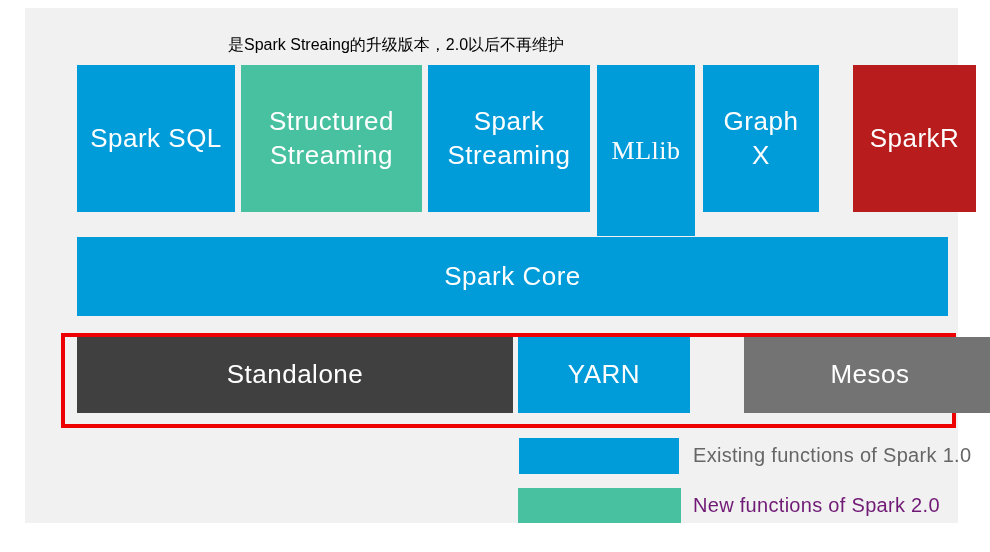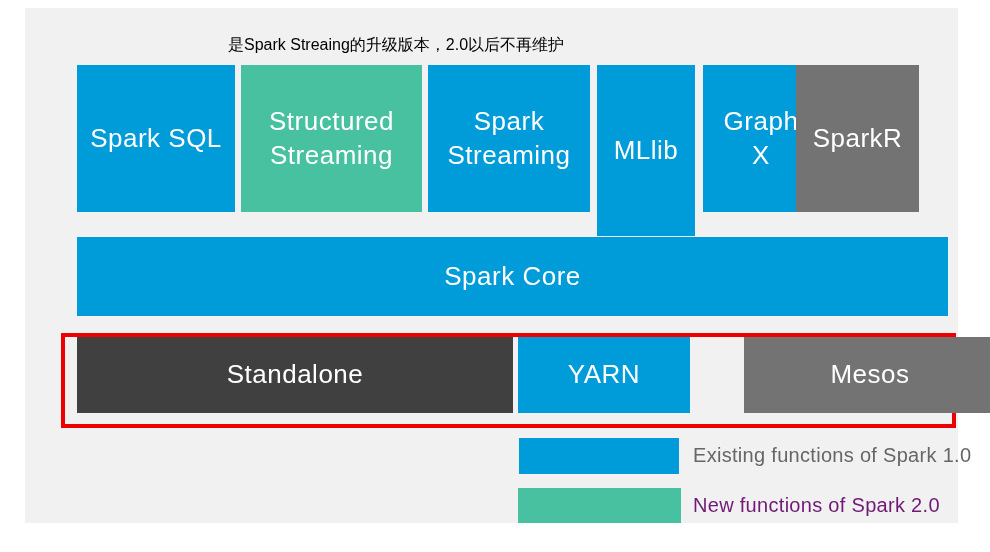--- a/index.html
+++ b/index.html
@@ -64,26 +64,26 @@
   <div class="panel" style="background-color: rgb(241, 241, 242);"></div>
 
   <div class="annotation" style="color: rgb(0, 0, 0);">是Spark Streaing的升级版本，2.0以后不再维护</div>
 
   <div class="box" style="left: 77px; top: 65px; width: 158px; height: 147px; background-color: rgb(0, 155, 217);">Spark SQL</div>
 
   <div class="box" style="left: 241px; top: 65px; width: 181px; height: 147px; background-color: rgb(72, 193, 160);">Structured Streaming</div>
 
   <div class="box" style="left: 428px; top: 65px; width: 162px; height: 147px; background-color: rgb(0, 155, 217);">Spark Streaming</div>
 
-  <div class="box" style="left: 597px; top: 65px; width: 98px; height: 171px; background-color: rgb(0, 155, 217);">MLlib</div>
+  <div class="box" style="left: 597px; top: 65px; width: 98px; height: 171px; background-color: rgb(0, 155, 217); font-family: Liberation Serif, serif;">MLlib</div>
 
   <div class="box" style="left: 703px; top: 65px; width: 116px; height: 147px; background-color: rgb(0, 155, 217);">Graph
 X</div>
 
-  <div class="box" style="left: 796px; top: 65px; width: 123px; height: 147px; background-color: #737373;">SparkR</div>
+  <div class="box" style="left: 853px; top: 65px; width: 123px; height: 147px; background-color: #b91c1c;">SparkR</div>
 
   <div class="box" style="left: 77px; top: 237px; width: 871px; height: 79px; background-color: rgb(0, 155, 217);">Spark Core</div>
 
   <div class="highlight-rect" style="border-color: rgb(238, 0, 0);"></div>
 
   <div class="box" style="left: 77px; top: 337px; width: 436px; height: 76px; background-color: #404040;">Standalone</div>
 
   <div class="box" style="left: 518px; top: 337px; width: 172px; height: 76px; background-color: rgb(0, 155, 217); text-align: right;">YARN</div>
 
   <div class="box" style="left: 696px; top: 337px; width: 252px; height: 76px; background-color: #737373; margin-left: 48px;">Mesos</div>

